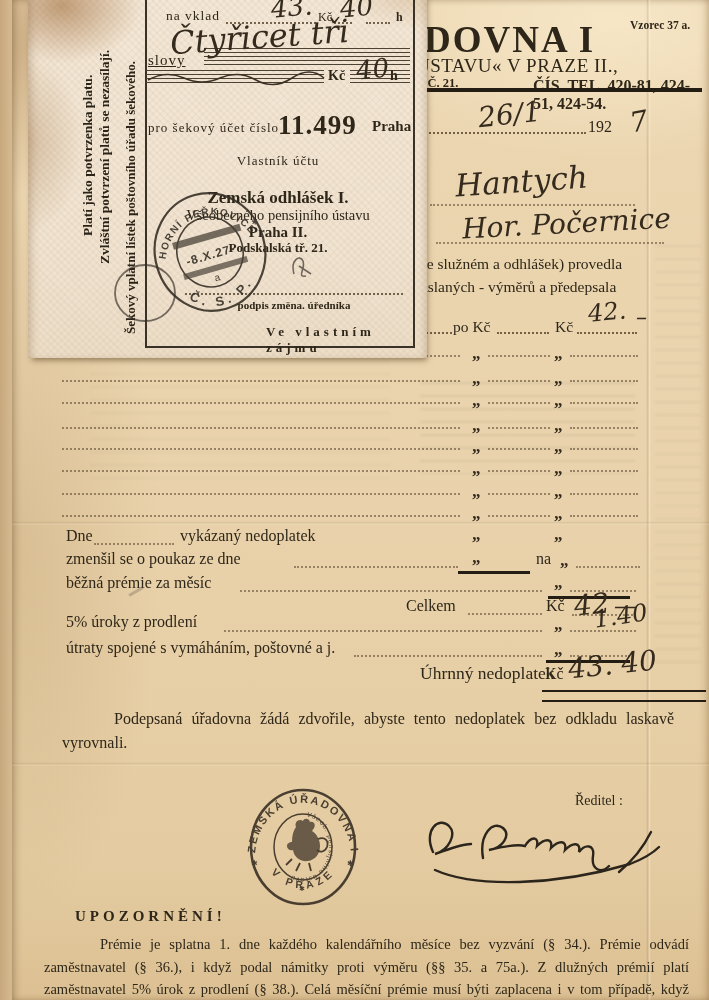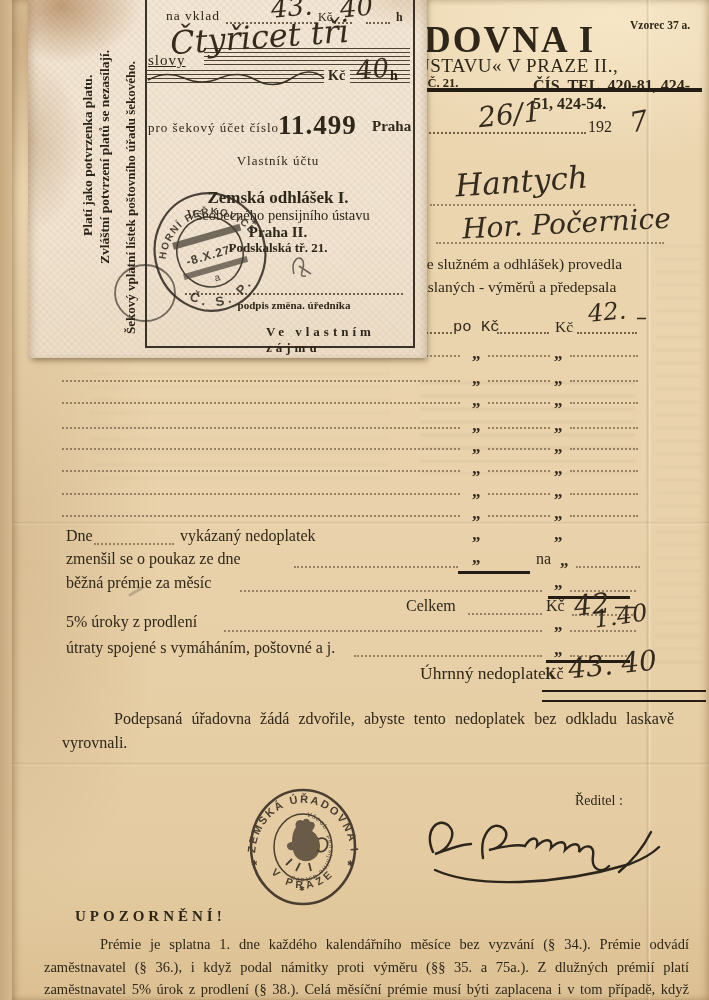--- a/index.html
+++ b/index.html
@@ -71,21 +71,21 @@
 
   <div class="abs hw" style="left:455px;top:163px;font-size:31px;transform:rotate(-4deg);">Hantych</div>
   <div class="abs dotf" style="left:430px;top:204px;width:205px;"></div>
   <div class="abs hw" style="left:462px;top:207px;font-size:28px;transform:rotate(-3deg);">Hor. Počernice</div>
   <div class="abs dotf" style="left:436px;top:242px;width:228px;"></div>
 
   <div class="abs prn" style="left:419px;top:255px;font-size:15.5px;">ve služném a odhlášek) provedla</div>
   <div class="abs prn" style="left:414px;top:278px;font-size:15.5px;">zaslaných  -  výměrů a předepsala</div>
 
   <div class="abs dot" style="left:410px;top:332px;width:42px;"></div>
-  <div class="abs prn" style="left:453px;top:318px;font-size:15.5px;font-family:Liberation Mono, monospace;">po Kč</div>
+  <div class="abs prn" style="left:453px;top:318px;font-size:15.5px;">po Kč</div>
   <div class="abs dot" style="left:497px;top:332px;width:52px;"></div>
   <div class="abs prn" style="left:555px;top:318px;font-size:15.5px;">Kč</div>
   <div class="abs dot" style="left:577px;top:332px;width:60px;"></div>
   <div class="abs hw" style="left:588px;top:298px;font-size:24px;transform:rotate(-5deg);">42.</div>
   <div class="abs hw" style="left:636px;top:305px;font-size:22px;">–</div>
 
   <div class="abs" style="left:62px;top:347px;width:580px;height:16px;">
     <div class="abs dotf" style="left:0;top:8px;width:398px;"></div>
       <span class="abs dit" style="left:410px;top:2px;">„</span>
       <div class="abs dotf" style="left:426px;top:8px;width:62px;"></div>

